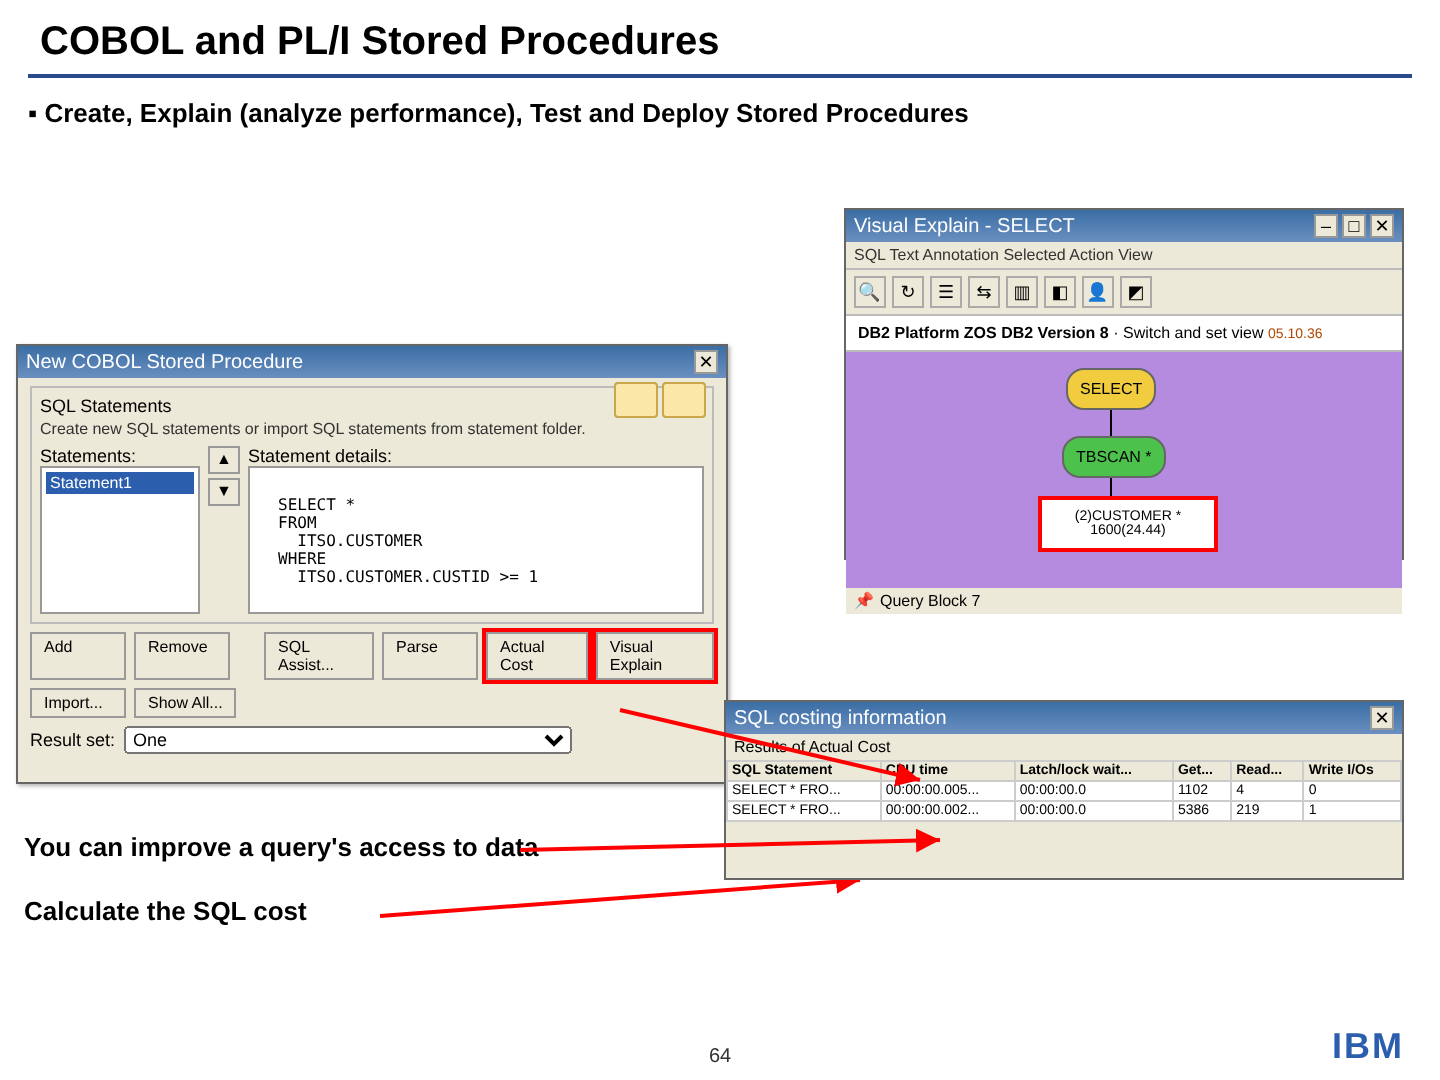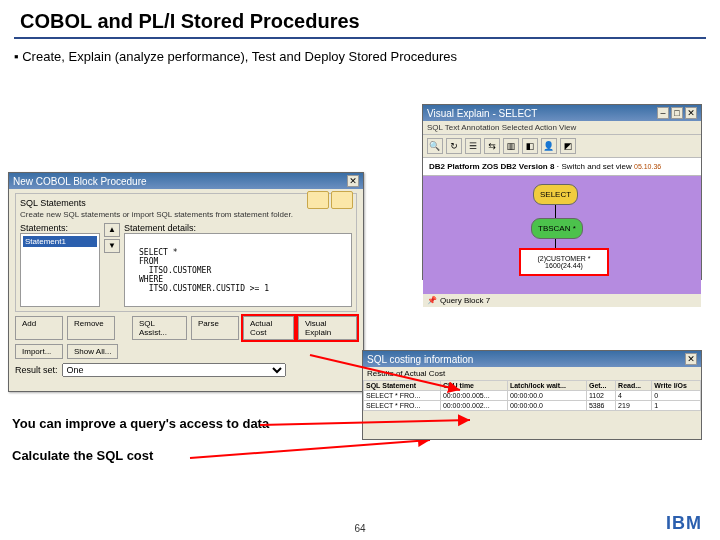--- a/index.html
+++ b/index.html
@@ -1,19 +1,19 @@
 <!DOCTYPE html>
 <html><head>
 <meta charset="utf-8">
 <style>
   * { box-sizing: border-box; margin: 0; padding: 0; }
   body { width: 720px; height: 540px; background: #fff; font-family: Arial, sans-serif; position: relative; overflow: hidden; }
   .slide-title { font-size: 20px; font-weight: bold; padding: 10px 20px 4px; color: #000; }
   .title-underline { height: 2px; background: #2b4a8a; margin: 0 14px 6px; }
-  .bullet { font-size: 13px; font-weight: normal; padding: 4px 14px 8px; }
+  .bullet { font-size: 13px; font-weight: bold; padding: 4px 14px 8px; }
   .bullet::before { content: "▪ "; }
   
   
   .dlg-left { position: absolute; left: 8px; top: 172px; width: 356px; height: 220px; background: #ece9d8; border: 1px solid #666; box-shadow: 1px 1px 2px rgba(0,0,0,.3); font-size: 9px; }
   .dlg-title { background: linear-gradient(#3a6ea5,#6b8fc0); color: #fff; padding: 2px 4px; display:flex; justify-content:space-between; align-items:center; font-size: 10px; }
   .close-x { background:#ece9d8; color:#000; width:12px; height:12px; text-align:center; line-height:10px; border:1px solid #999; font-size:9px; }
   .grp { margin:4px 6px; border:1px solid #bbb; padding:4px; background:#ece9d8; }
   .grp-label { font-size:9px; color:#000; }
   .desc { font-size:8px; color:#333; margin:2px 0 4px; }
   .inner { display:flex; gap:4px; }
@@ -66,21 +66,21 @@
 </style>
 </head>
 <body>
 
 <div class="slide-title">COBOL and PL/I Stored Procedures</div>
 <div class="title-underline"></div>
 <div class="bullet">Create, Explain (analyze performance), Test and Deploy Stored Procedures</div>
 
 <div class="dlg-left">
   <div class="dlg-title">
-    <span>New COBOL Block Procedure</span>
+    <span>New COBOL Stored Procedure</span>
     <span class="close-x">✕</span>
   </div>
   <div class="grp">
     <div class="grp-label">SQL Statements</div>
     <div class="desc">Create new SQL statements or import SQL statements from statement folder.</div>
     <div class="icons-tr">
       <div class="ico"></div>
       <div class="ico"></div>
     </div>
     <div class="inner">

